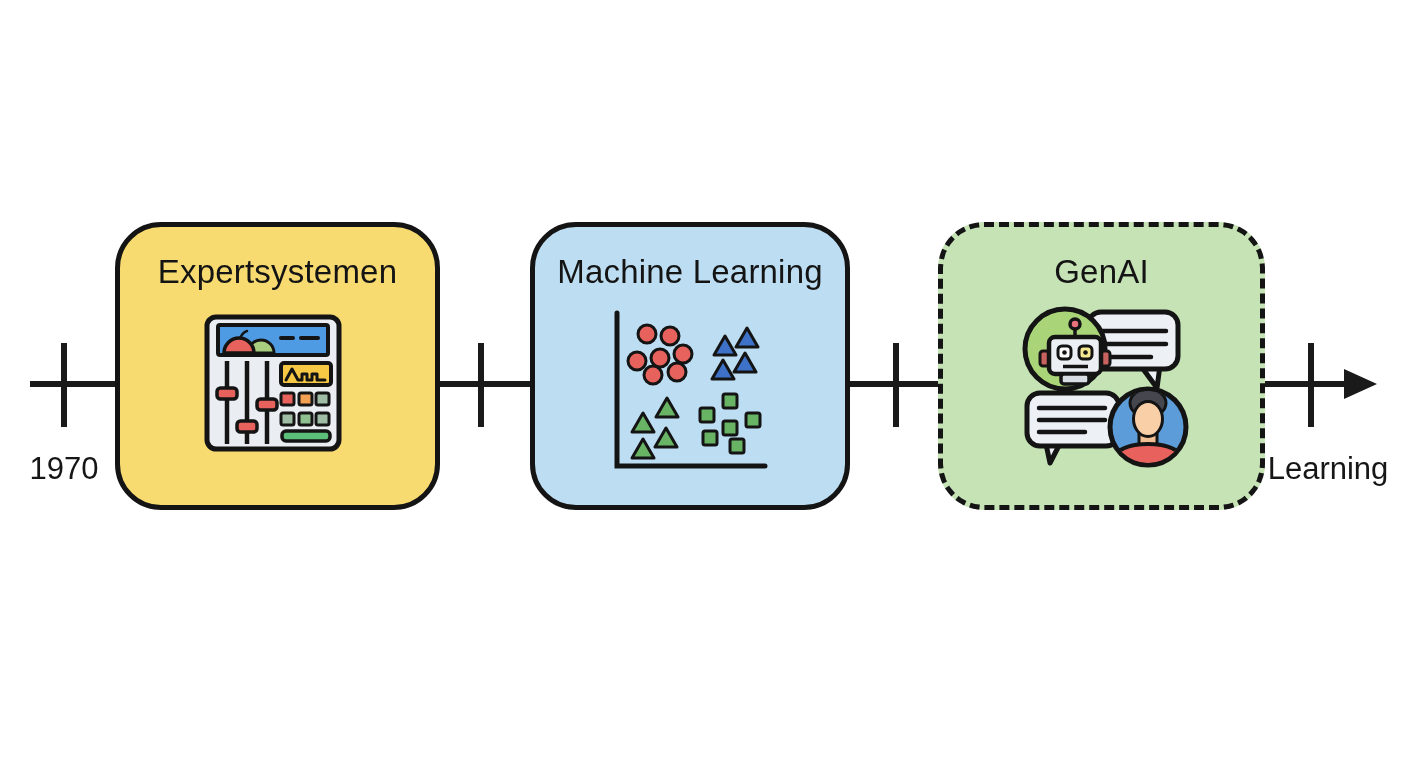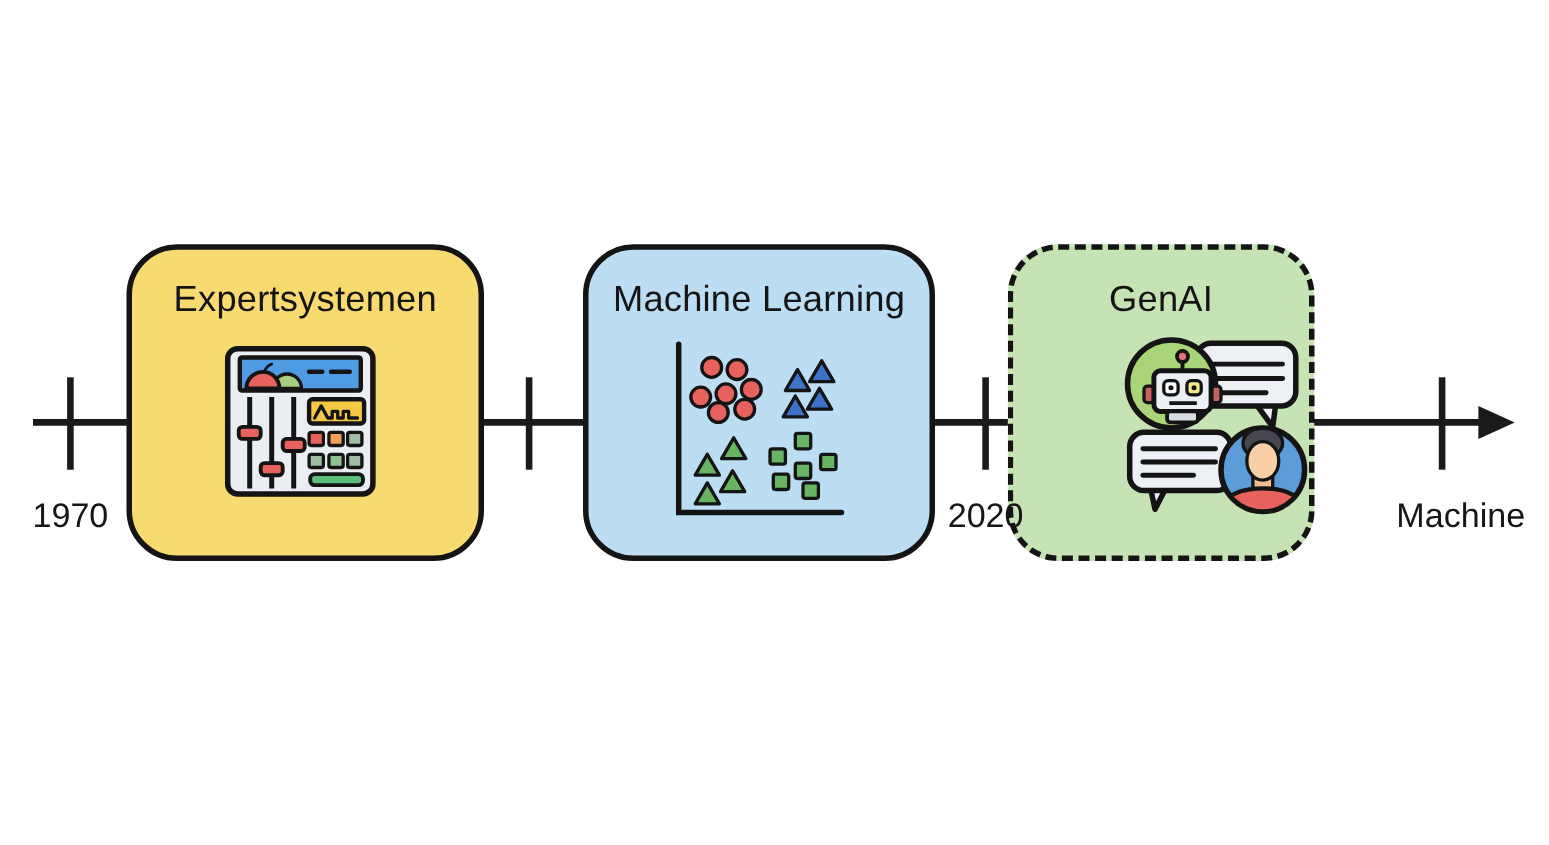--- a/index.html
+++ b/index.html
@@ -14,21 +14,21 @@
     border:5px solid #141414;border-radius:46px;z-index:2;
     display:flex;flex-direction:column;align-items:center;
   }
   .era-box.dashed{border-style:dashed;}
   .era-title{
     margin-top:26px;font-size:33px;font-weight:500;color:#141414;
     letter-spacing:0.2px;white-space:nowrap;
   }
   #era-1{left:115px;width:325px;}
   #era-2{left:530px;width:320px;}
-  #era-3{left:916px;width:279px;}
+  #era-3{left:938px;width:327px;}
   .icon-svg{position:absolute;z-index:3;}
   #icon-panel{left:203px;top:313px;}
   #icon-scatter{left:600px;top:308px;}
   #icon-genai{left:1005px;top:300px;}
   .year-label{
     position:absolute;top:451px;z-index:2;font-size:31px;color:#161616;
     text-align:center;font-weight:400;
   }
   #yl-0{left:-6px;width:140px;}
   #yl-1{left:411px;width:140px;}
@@ -166,16 +166,15 @@
       <g clip-path="url(#avatarClip)">
         <rect x="134" y="128" width="18" height="20" fill="#F2BE93" stroke="#141414" stroke-width="3"></rect>
         <path d="M 103 168 Q 108 144 143 144 Q 178 144 183 168 L 183 172 L 103 172 Z" fill="#E8615C" stroke="#141414" stroke-width="4"></path>
         <ellipse cx="143" cy="103" rx="18" ry="14" fill="#46464E" stroke="#141414" stroke-width="3"></ellipse>
         <ellipse cx="143" cy="119" rx="14.5" ry="17.5" fill="#F9CFA7" stroke="#141414" stroke-width="3"></ellipse>
       </g>
     </g>
   </svg>
 
   <div class="year-label" id="yl-0">1970</div>
-  <div class="year-label" id="yl-2">2020</div>
-  <div class="year-label" id="yl-3">Machine</div>
+  <div class="year-label" id="yl-3">Learning</div>
 
 </div>
 
 </body></html>

